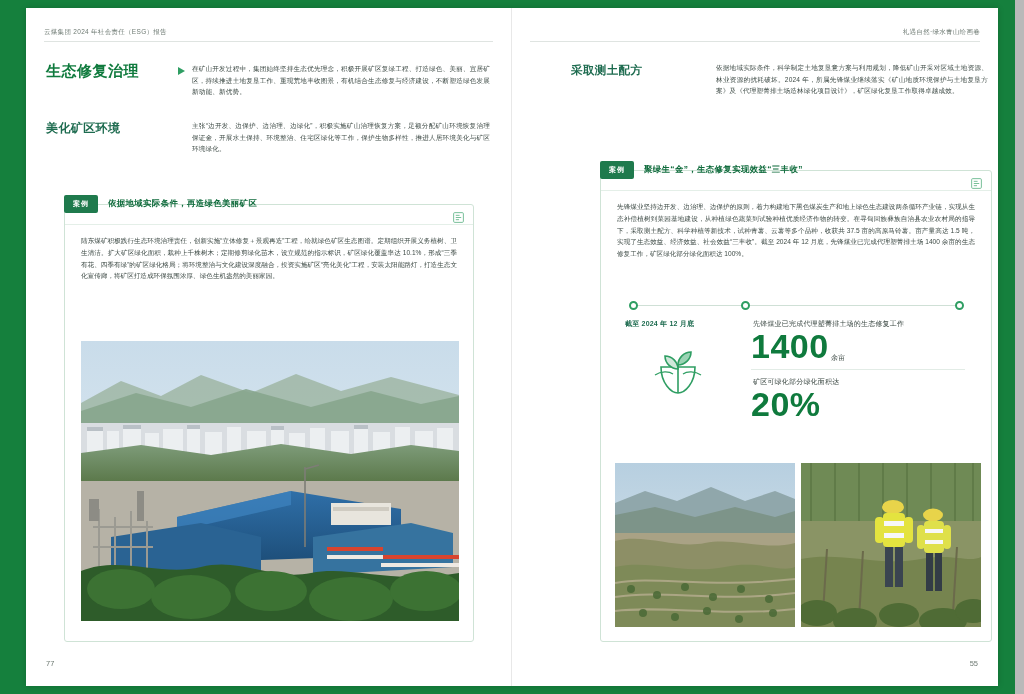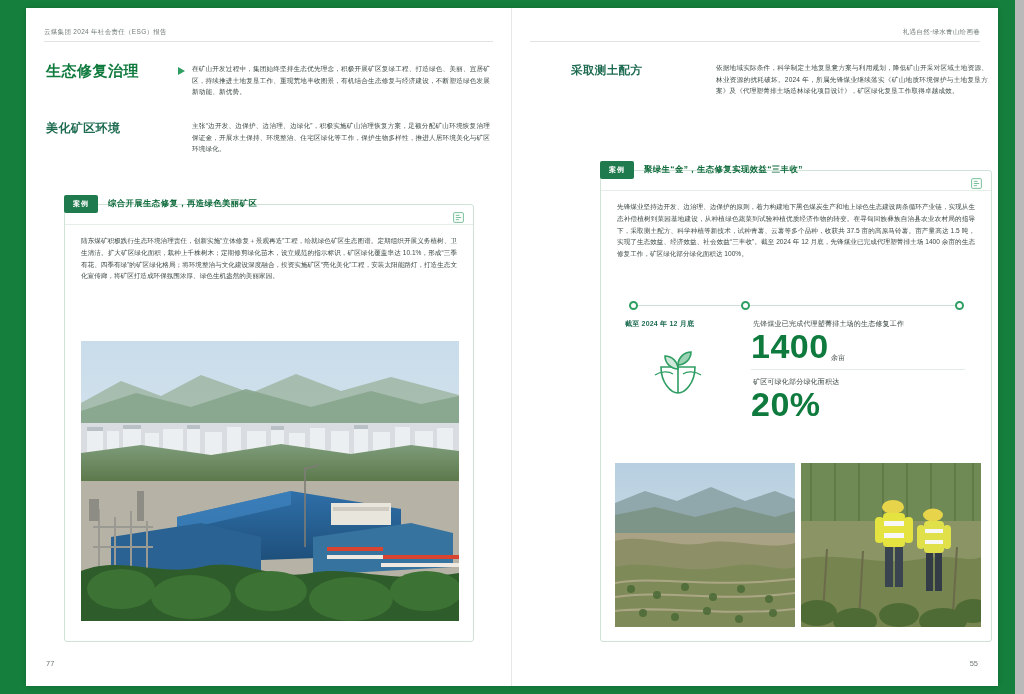--- a/index.html
+++ b/index.html
@@ -258,21 +258,21 @@
       <div class="sec-title">生态修复治理</div>
       <div class="sub-title">美化矿区环境</div>
 
       <div class="arrow"></div>
       <div class="bodytext tp1">在矿山开发过程中，集团始终坚持生态优先理念，积极开展矿区复绿工程、打造绿色、美丽、宜居矿区，持续推进土地复垦工作、重现荒地丰收图景，有机结合生态修复与经济建设，不断塑造绿色发展新动能、新优势。</div>
       <div class="bodytext tp2">主张“边开发、边保护、边治理、边绿化”，积极实施矿山治理恢复方案，足额分配矿山环境恢复治理保证金，开展水土保持、环境整治、住宅区绿化等工作，保护生物多样性，推进人居环境美化与矿区环境绿化。</div>
 
       <div class="casebox left-case">
         <div class="case-tab">
           <span class="case-tag">案例</span>
-          <span class="case-heading">综合开展生态修复，再造绿色美丽矿区</span>
+          <span class="case-heading">依据地域实际条件，再造绿色美丽矿区</span>
         </div>
         <div class="case-rule"></div>
         <span class="doc-icon">
           <svg width="13" height="13" viewBox="0 0 24 24" fill="none" stroke="#2f9e63" stroke-width="1.6">
             <rect x="3" y="3" width="18" height="18" rx="2"></rect>
             <path d="M7 8h7M7 12h10M7 16h6"></path>
           </svg>
         </span>
         <div class="case-body">陆东煤矿积极践行生态环境治理责任，创新实施“立体修复＋景观再造”工程，绘就绿色矿区生态图谱。定期组织开展义务植树、卫生清洁。扩大矿区绿化面积，栽种上千株树木；定期修剪绿化苗木，设立规范的指示标识，矿区绿化覆盖率达 10.1%，形成“三季有花、四季有绿”的矿区绿化格局；将环境整治与文化建设深度融合，投资实施矿区“亮化美化”工程，安装太阳能路灯，打造生态文化宣传廊，将矿区打造成环保氛围浓厚、绿色生机盎然的美丽家园。</div>
 

